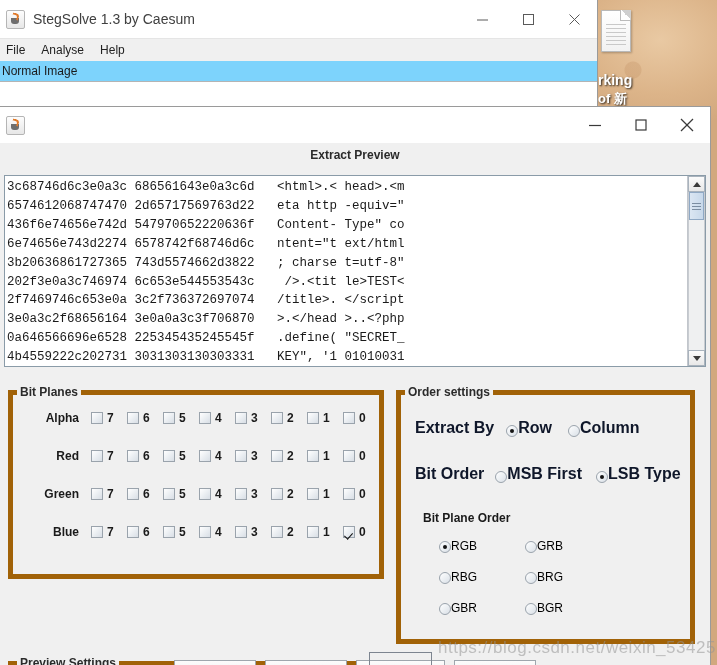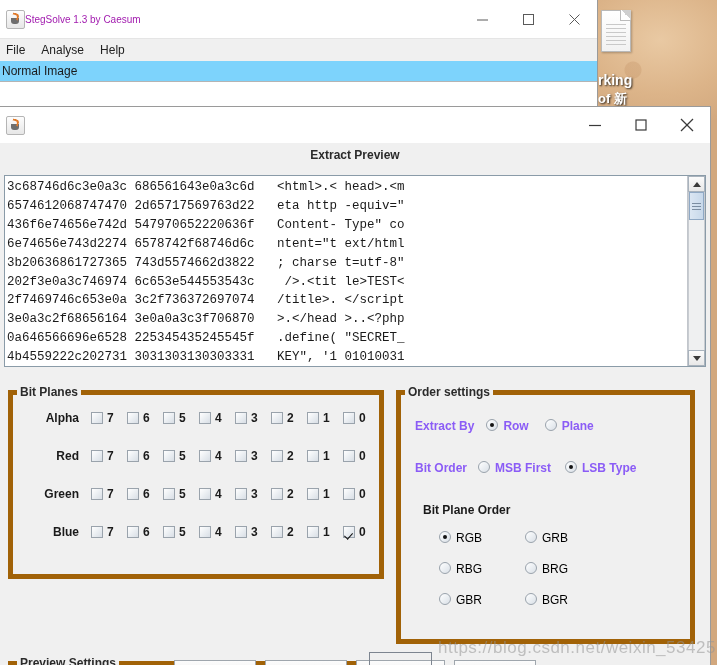--- a/index.html
+++ b/index.html
@@ -116,23 +116,23 @@
     content: "";
     position: absolute;
     left: 5px; top: 2px;
     width: 5px; height: 5px;
     border-right: 2px solid #e07a2a;
     border-top: 2px solid #e07a2a;
     border-radius: 0 4px 0 0;
     transform: rotate(15deg);
   }
   .win-title {
-    margin-left: 0;
-    font-size: 10px;
-    color: #a21caf;
+    margin-left: 8px;
+    font-size: 14px;
+    color: #404040;
     white-space: nowrap;
   }
   .win-ctrls {
     margin-left: auto;
     display: flex;
     height: 100%;
   }
   .win-btn {
     width: 46px;
     height: 100%;
@@ -345,23 +345,23 @@
     font-size: 12px;
     font-weight: bold;
     color: #1a1a1a;
   }
 
   
   .os-row {
     display: flex;
     align-items: center;
     padding-left: 14px;
-    font-size: 12px;
-    font-weight: bold;
-    color: #8b5cf6;
+    font-size: 16px;
+    font-weight: bold;
+    color: #0f172a;
   }
   .os-row.extract { margin-top: 20px; }
   .os-row.bitorder { margin-top: 28px; }
   .radio {
     width: 12px; height: 12px;
     border-radius: 50%;
     box-sizing: border-box;
     border: 1px solid #9aa3ac;
     background: linear-gradient(135deg, #ffffff 0%, #eaeef2 55%, #d9dfe6 100%);
     position: relative;
@@ -370,22 +370,21 @@
   .radio.on::after {
     content: "";
     position: absolute;
     left: 3px; top: 3px;
     width: 4px; height: 4px;
     border-radius: 50%;
     background: #141414;
   }
   .opt {
     display: flex;
-    align-items: flex-start;
-    gap: 5px;
+    align-items: flex-end;
     white-space: nowrap;
   }
   .bpo-title {
     margin: 28px 0 0 22px;
     font-size: 12px;
     font-weight: bold;
     color: #1a1a1a;
   }
   .bpo-grid {
     margin: 14px 0 0 38px;
@@ -709,21 +708,21 @@
       <legend>Order settings</legend>
 
       <div class="os-row extract">
         <span>Extract By</span>
         <span class="opt" style="margin-left:12px">
           <span class="radio on"></span>
           <span>Row</span>
         </span>
         <span class="opt" style="margin-left:16px">
           <span class="radio"></span>
-          <span>Plane</span>
+          <span>Column</span>
         </span>
       </div>
 
       <div class="os-row bitorder">
         <span>Bit Order</span>
         <span class="opt" style="margin-left:11px">
           <span class="radio"></span>
           <span>MSB First</span>
         </span>
         <span class="opt" style="margin-left:14px">

